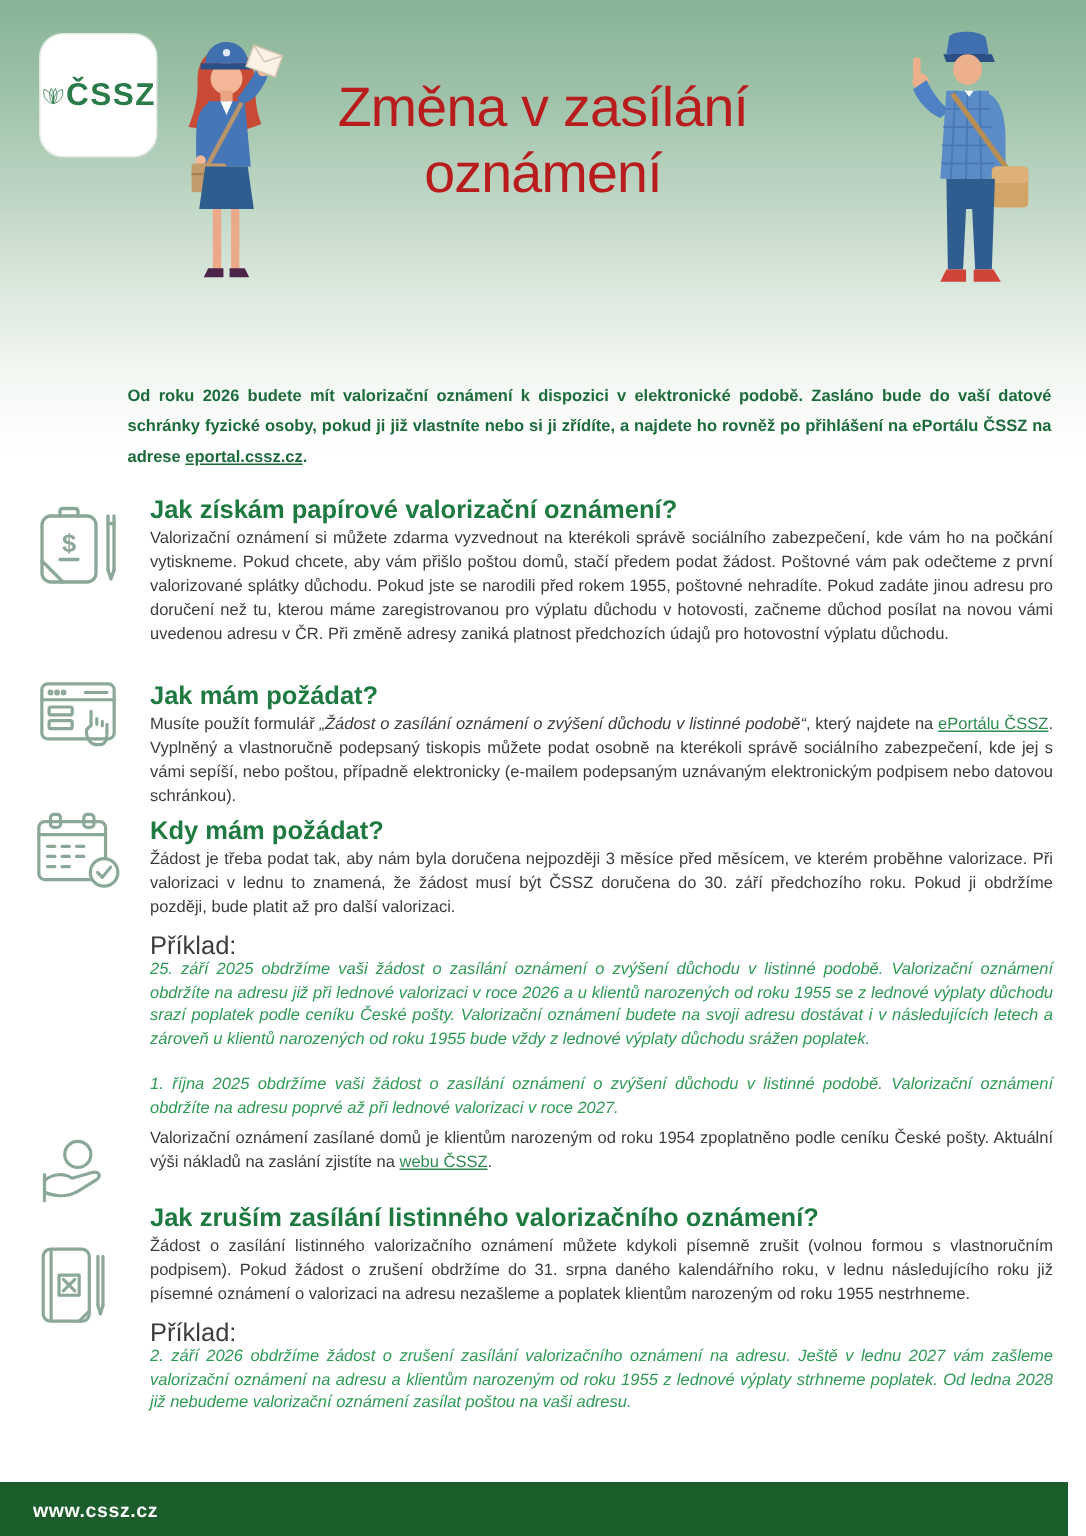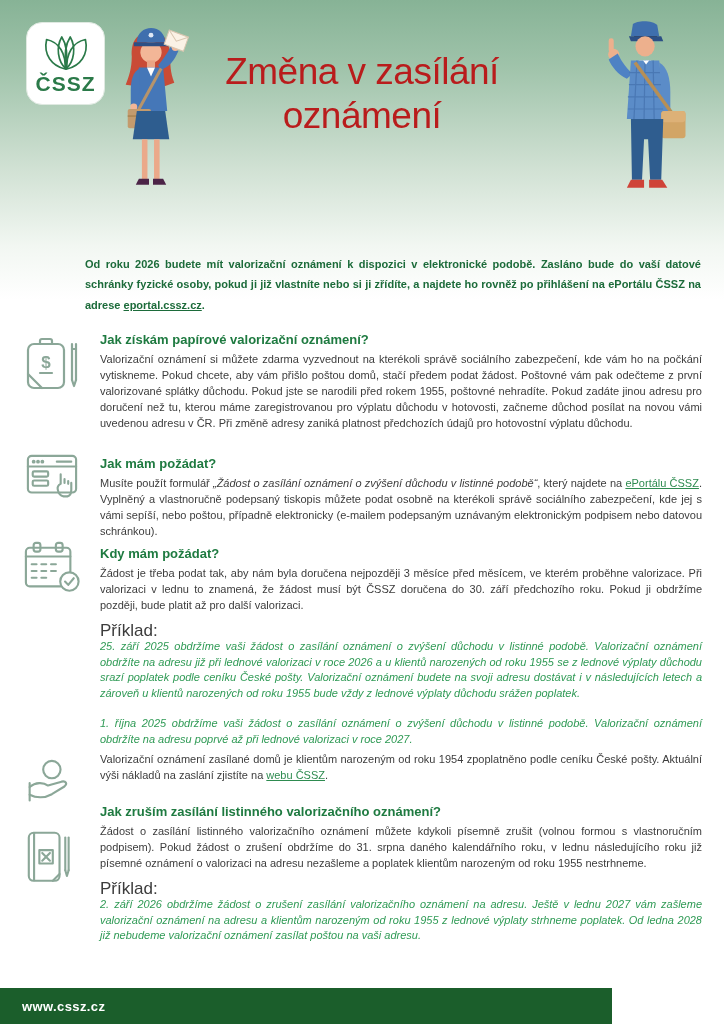--- a/index.html
+++ b/index.html
@@ -10,21 +10,21 @@
     font-family:"Liberation Sans", sans-serif;
   }
   .header-bg {
     position:absolute; top:0; left:0; width:724px; height:300px;
     background:linear-gradient(180deg,#87b396 0%,#9fc3aa 22%,#cfe0d2 55%,#f2f7f2 82%,#ffffff 100%);
   }
   
   .logo {
     position:absolute; left:26px; top:22px; width:79px; height:83px;
     background:#ffffff; border-radius:16px; border:1px solid #dfe9e1;
-    display:flex; flex-direction:column; align-items:center; justify-content:center;
+    display:flex; align-items:center; justify-content:center;
     color:#2b7a49;
   }
   .logo svg { width:54px; height:40px; display:block; }
   .logo-text { font-size:21px; font-weight:700; letter-spacing:1px; line-height:22px; color:#2b7a49; }
   
   .title {
     position:absolute; top:50px; left:162px; width:400px;
     text-align:center; color:#b91c1c;
     font-size:37px; line-height:44px; font-weight:400; letter-spacing:-0.5px;
   }
@@ -36,42 +36,42 @@
   .intro {
     position:absolute; left:85px; top:254px; width:616px;
     font-size:11px; line-height:20.4px; font-weight:700;
     color:#1c6b3a; text-align:justify;
   }
   .intro a { color:#1c6b3a; text-decoration:underline; }
   
   .sec { position:absolute; left:100px; width:602px; }
   #sec0 { top:332px; } #sec1 { top:456px; } #sec2 { top:546px; }
   #sec3 { top:751px; } #sec4 { top:804px; }
-  .sec h2 { font-size:13px; line-height:16px; font-weight:700; color:#1e7a40; margin:0 0 3px 0; }
+  .sec h2 { font-size:17px; line-height:16px; font-weight:700; color:#1e7a40; margin:0 0 3px 0; }
   .sec p.body { font-size:11px; line-height:16px; color:#3c3c3c; text-align:justify; }
   .sec p.body em { font-style:italic; }
   .sec p.body a { color:#2e8b50; text-decoration:underline; }
   .example-label { font-size:17px; line-height:15px; color:#3c3c3c; margin-top:10px; }
   .example {
     font-size:11px; line-height:15.6px; font-style:italic;
     color:#2f9a55; text-align:justify; margin-top:1px;
   }
   .example + .example { margin-top:15px; }
   
   .rail-icon { position:absolute; color:#8ba798; }
   #icon0 { left:22px; top:336px; width:60px; }
   #icon1 { left:25px; top:453px; width:54px; }
   #icon2 { left:23px; top:541px; width:58px; }
   #icon3 { left:20px; top:758px; width:56px; }
   #icon4 { left:24px; top:828px; width:48px; }
   .rail-icon svg { width:100%; height:auto; display:block; stroke:#8ba798; fill:none;
     stroke-width:2.2; stroke-linecap:round; stroke-linejoin:round; }
   
   .footer {
-    position:absolute; left:0; bottom:0; width:612px; height:36px;
+    position:absolute; left:0; bottom:0; width:712px; height:36px;
     background:#1b5e2b; display:flex; align-items:center;margin-top:45px;
   }
   .footer span { color:#ffffff; font-weight:700; font-size:13px; letter-spacing:0.4px; padding-left:22px; }
 </style>
 </head>
 <body>
 
 <div class="page">
 
   <div class="header-bg"></div>

